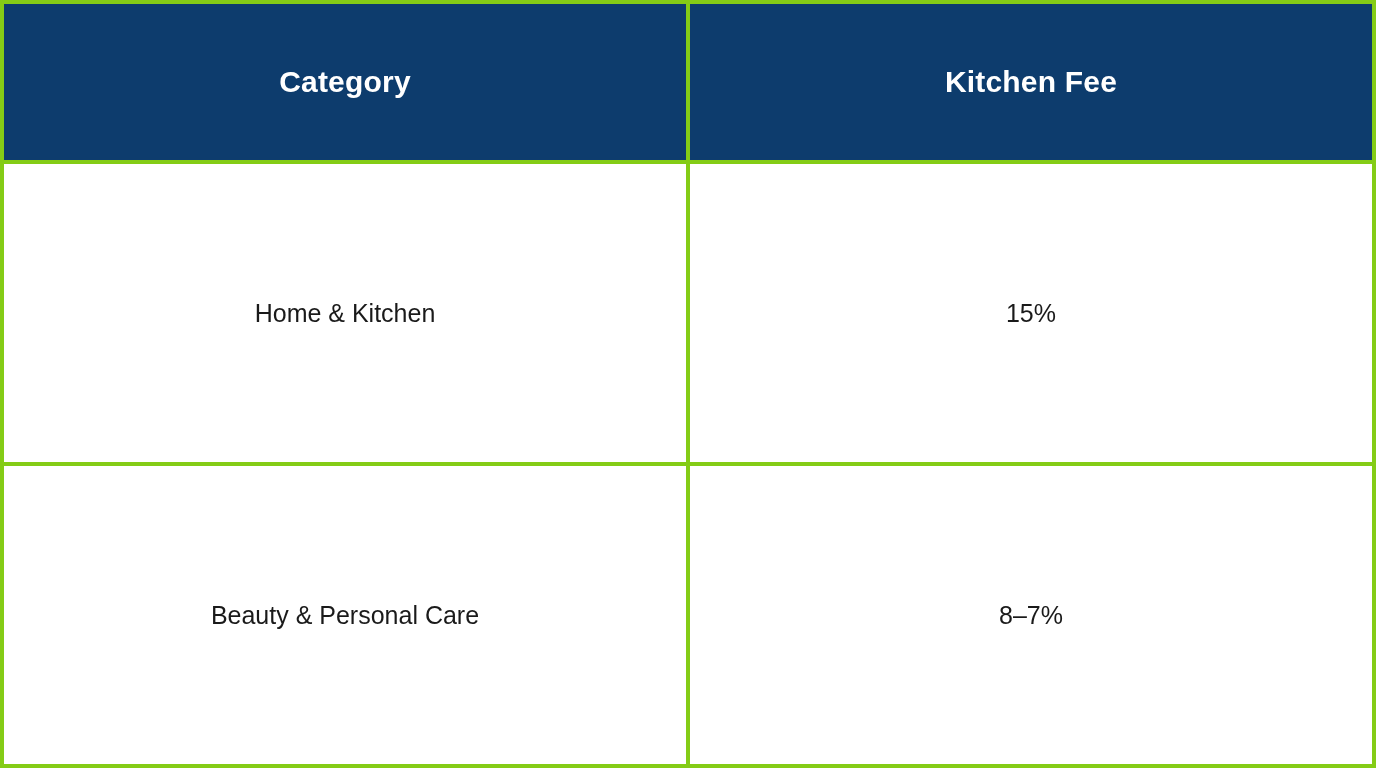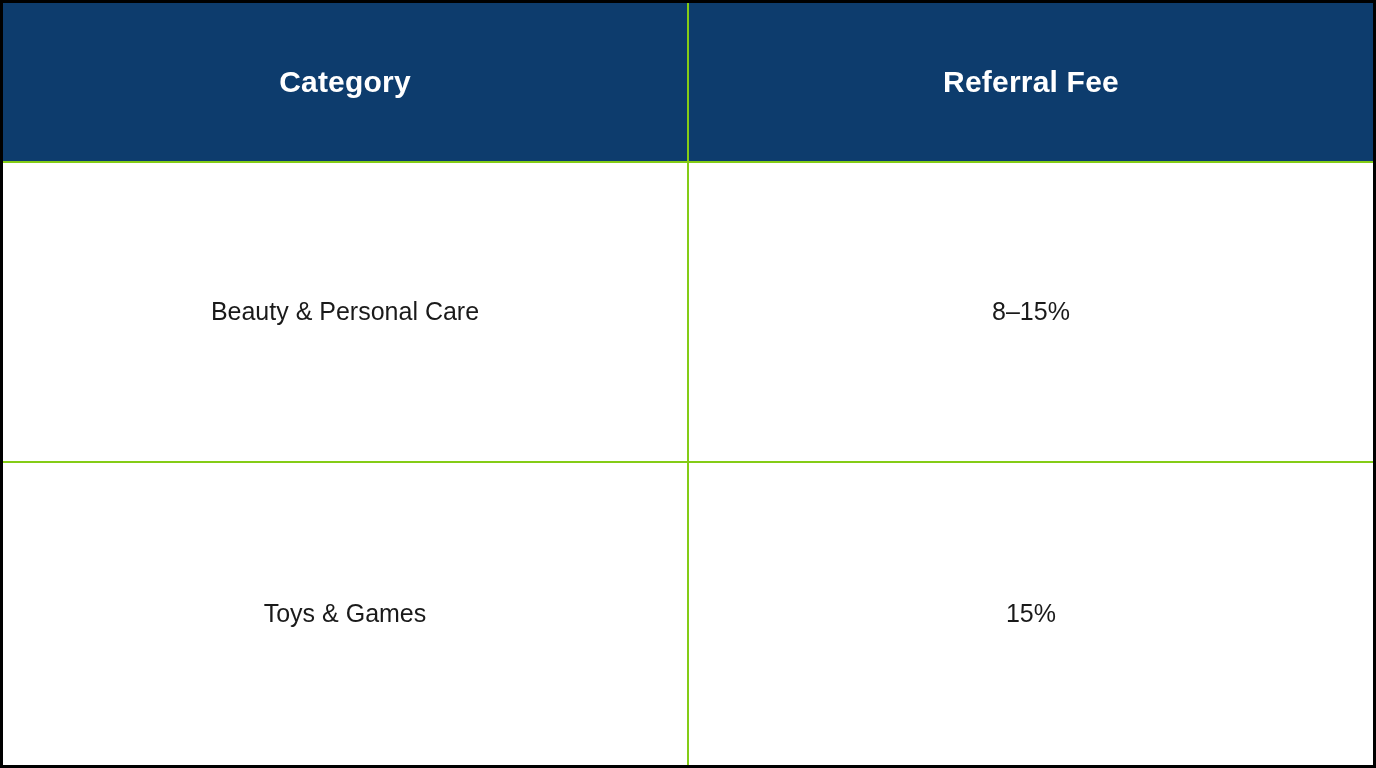--- a/index.html
+++ b/index.html
@@ -18,21 +18,21 @@
   }
   table.fee-table {
     width: 1376px;
     height: 768px;
     border-collapse: collapse;
     table-layout: fixed;
     box-sizing: border-box;
   }
   table.fee-table th,
   table.fee-table td {
-    border: 2px solid #84cc16;
+    border: 4px solid #84cc16;
     text-align: center;
     vertical-align: middle;
     padding: 0;
     box-sizing: border-box;
   }
   table.fee-table {
     border: 3px solid #000000;
   }
   tr.header-row {
     height: 160px;
@@ -52,27 +52,27 @@
   }
 </style>
 </head>
 <body>
 
 <div class="canvas">
   <table class="fee-table">
     <thead>
       <tr class="header-row">
         <th>Category</th>
-        <th>Referral Fee</th>
+        <th>Kitchen Fee</th>
       </tr>
     </thead>
     <tbody>
       <tr class="data-row">
-        <td>Beauty &amp; Personal Care</td>
-        <td>8–15%</td>
+        <td>Home &amp; Kitchen</td>
+        <td>15%</td>
       </tr>
       <tr class="data-row">
-        <td>Toys &amp; Games</td>
-        <td>15%</td>
+        <td>Beauty &amp; Personal Care</td>
+        <td>8–7%</td>
       </tr>
     </tbody>
   </table>
 </div>
 
 </body></html>

